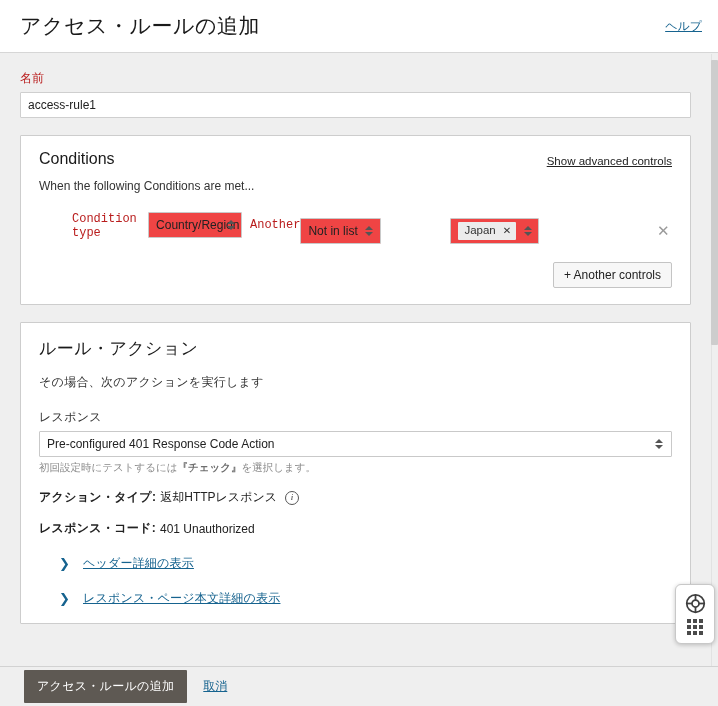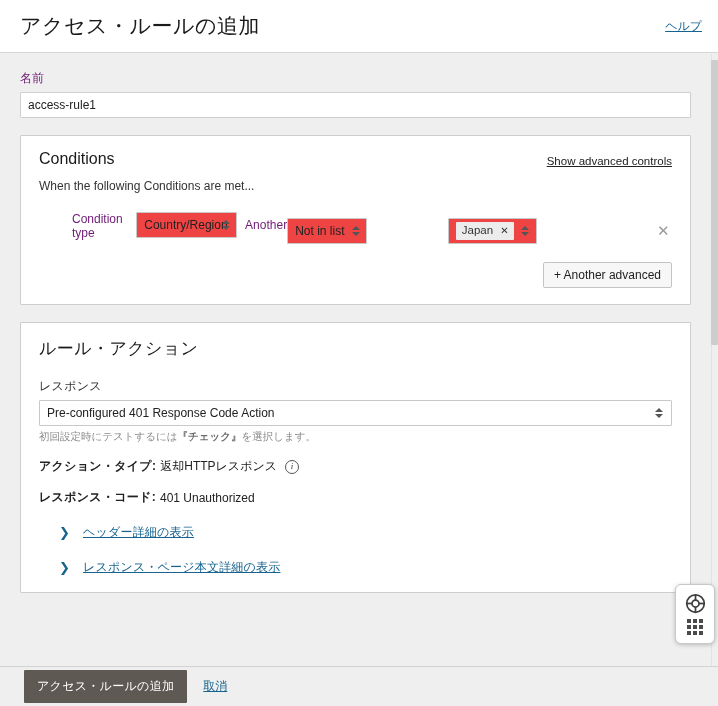--- a/index.html
+++ b/index.html
@@ -49,22 +49,23 @@
     top: 54px; left: 0;
     width: 711px;
     height: 612px;
     background: #efefef;
     padding: 16px 20px 0 20px;
     overflow: hidden;
   }
 
   .field-label {
     font-size: 12px;
-    color: #701a75;
+    color: #b91c1c;
     margin-bottom: 5px;
+    font-family: Liberation Mono, monospace;
   }
   .text-input {
     width: 100%;
     height: 26px;
     border: 1px solid #cfcfcf;
     background: #fff;
     font-size: 12px;
     color: #222;
     padding: 0 7px;
     font-family: "Liberation Sans", sans-serif;
@@ -402,26 +403,27 @@
                 <i class="up"></i>
                 <i class="dn"></i>
               </span>
           </div>
         </div>
 
         <div class="row-delete">✕</div>
       </div>
 
       <div class="btn-row">
-        <button class="btn-secondary">+ Another advanced</button>
+        <button class="btn-secondary">+ Another controls</button>
       </div>
     </div>
 
     <div class="card">
       <div class="card-title-jp">ルール・アクション</div>
+      <div class="card-sub-jp">その場合、次のアクションを実行します</div>
 
       <div class="action-label">レスポンス</div>
       <div class="action-select">
         <span>Pre-configured 401 Response Code Action</span>
         <span class="spin" style="right:8px;">
             <i class="up"></i>
             <i class="dn"></i>
           </span>
       </div>
       <div class="hint">

